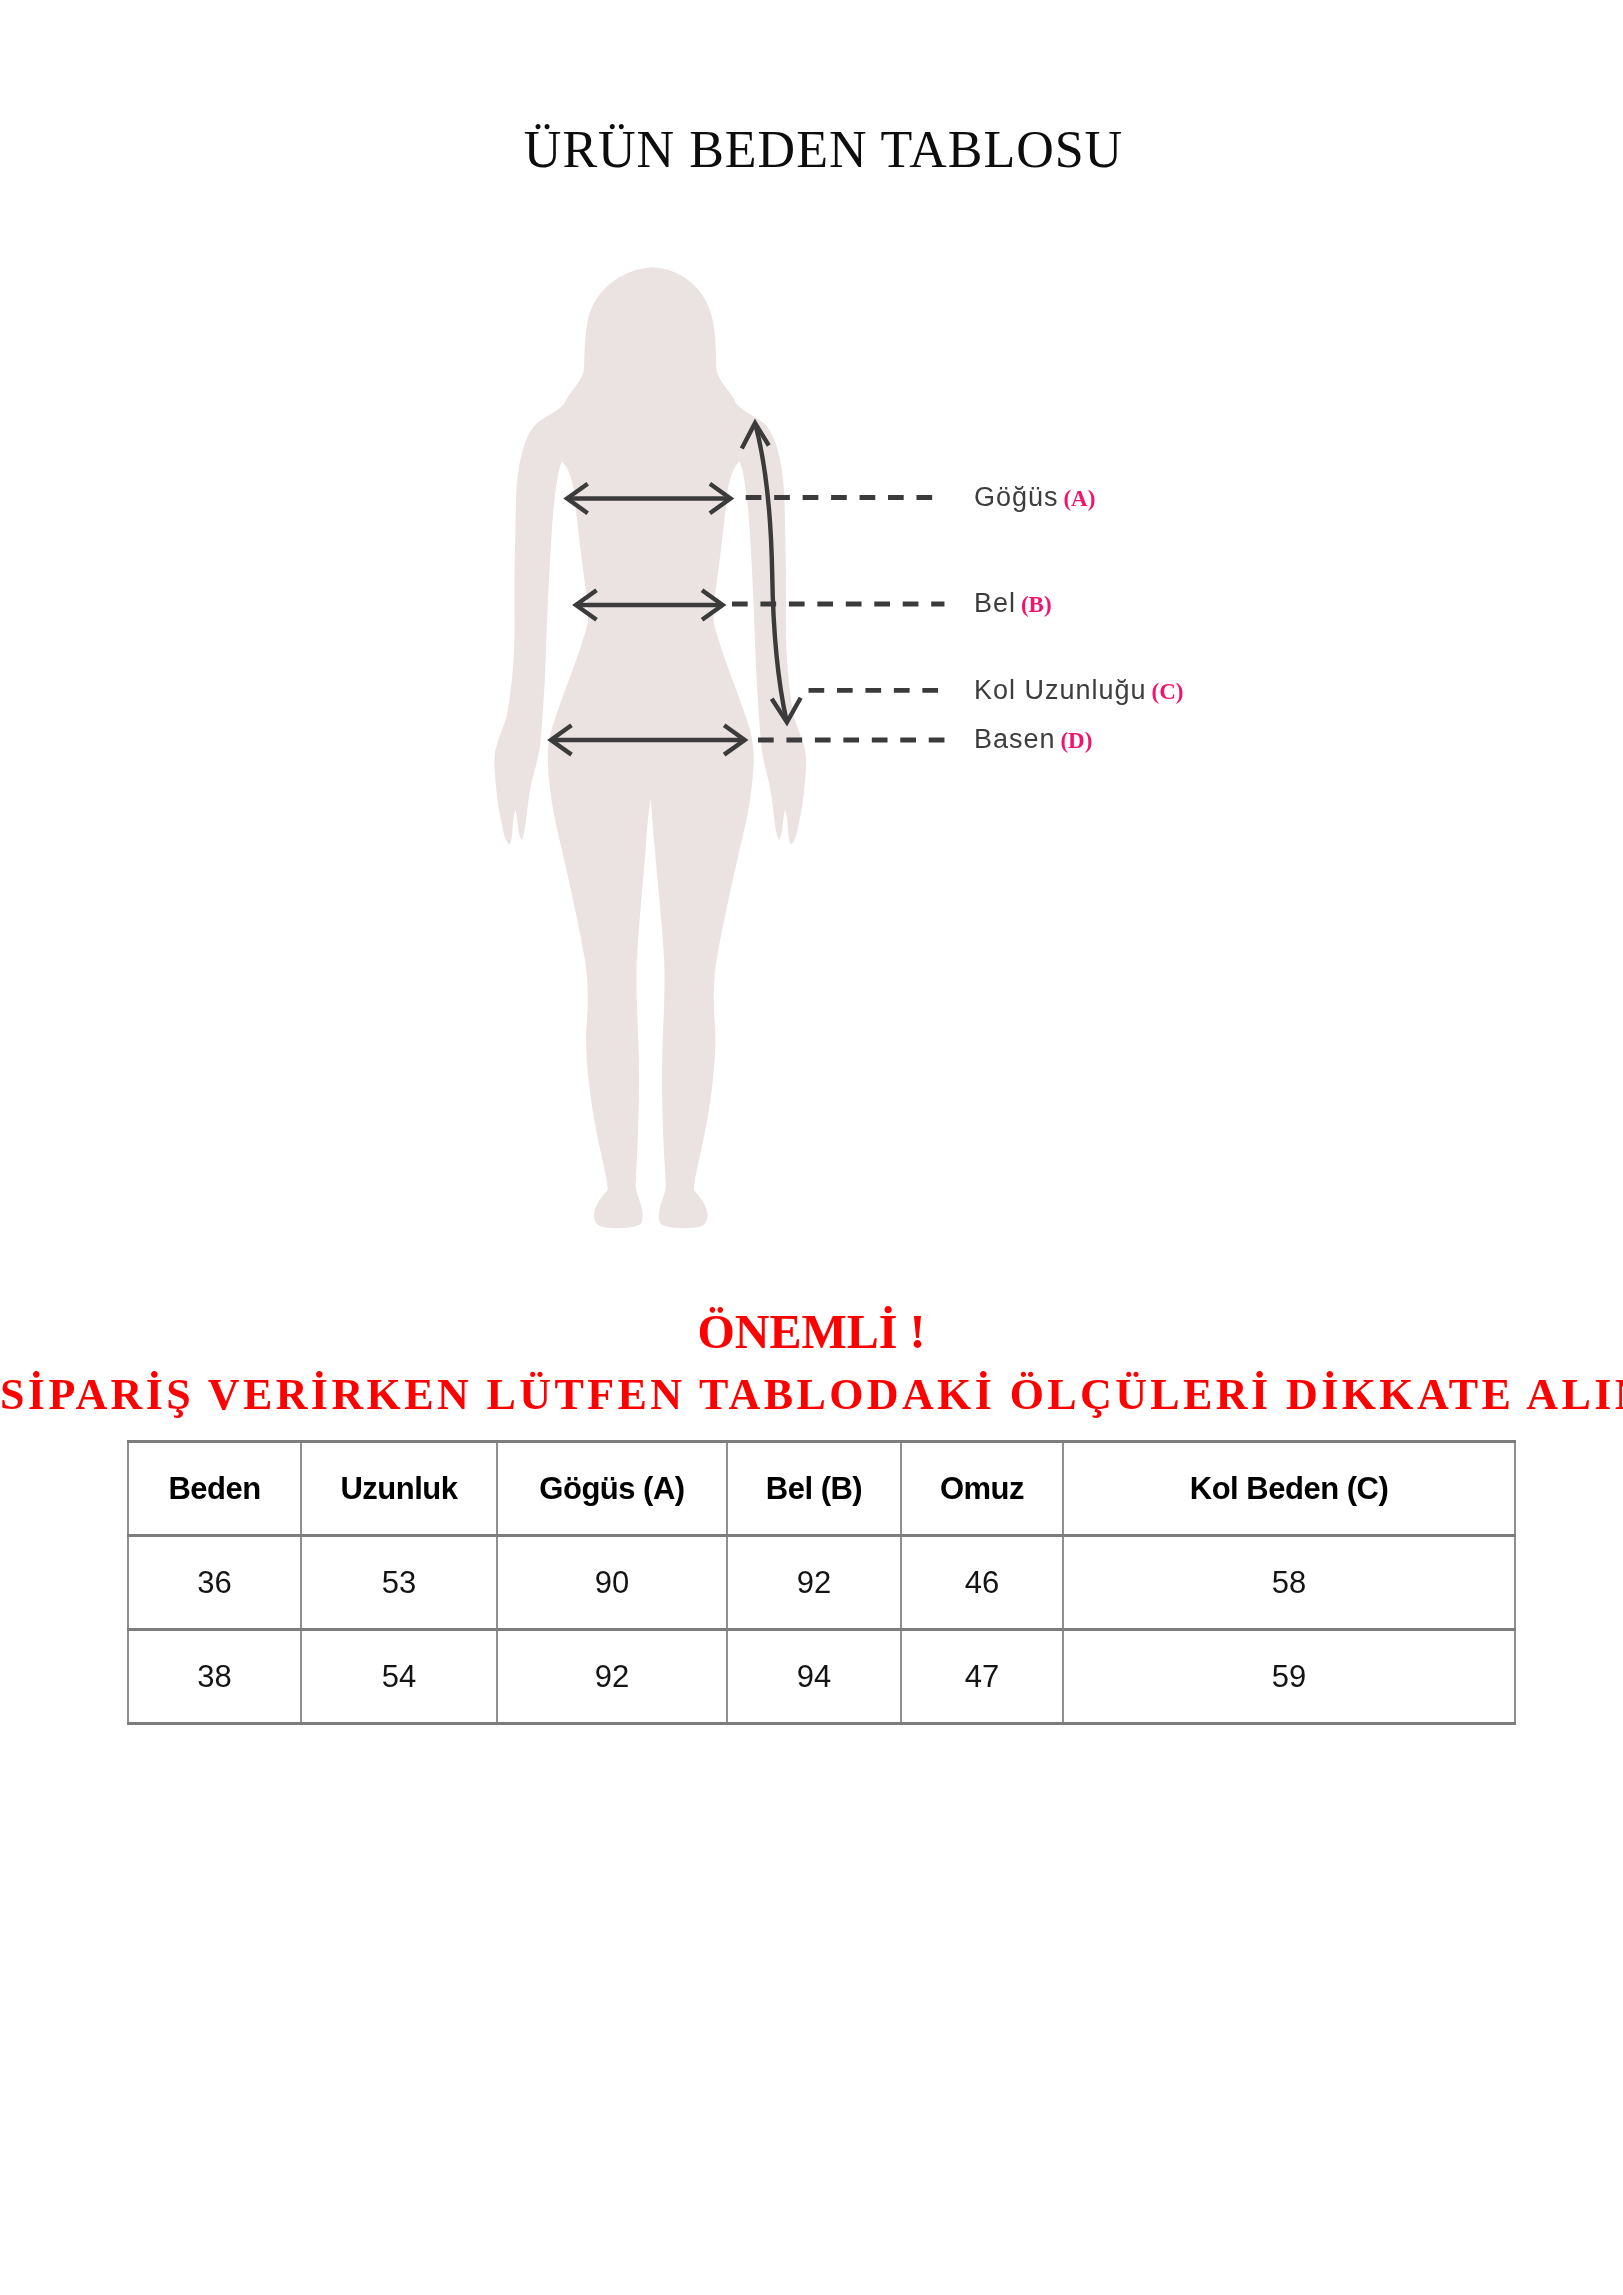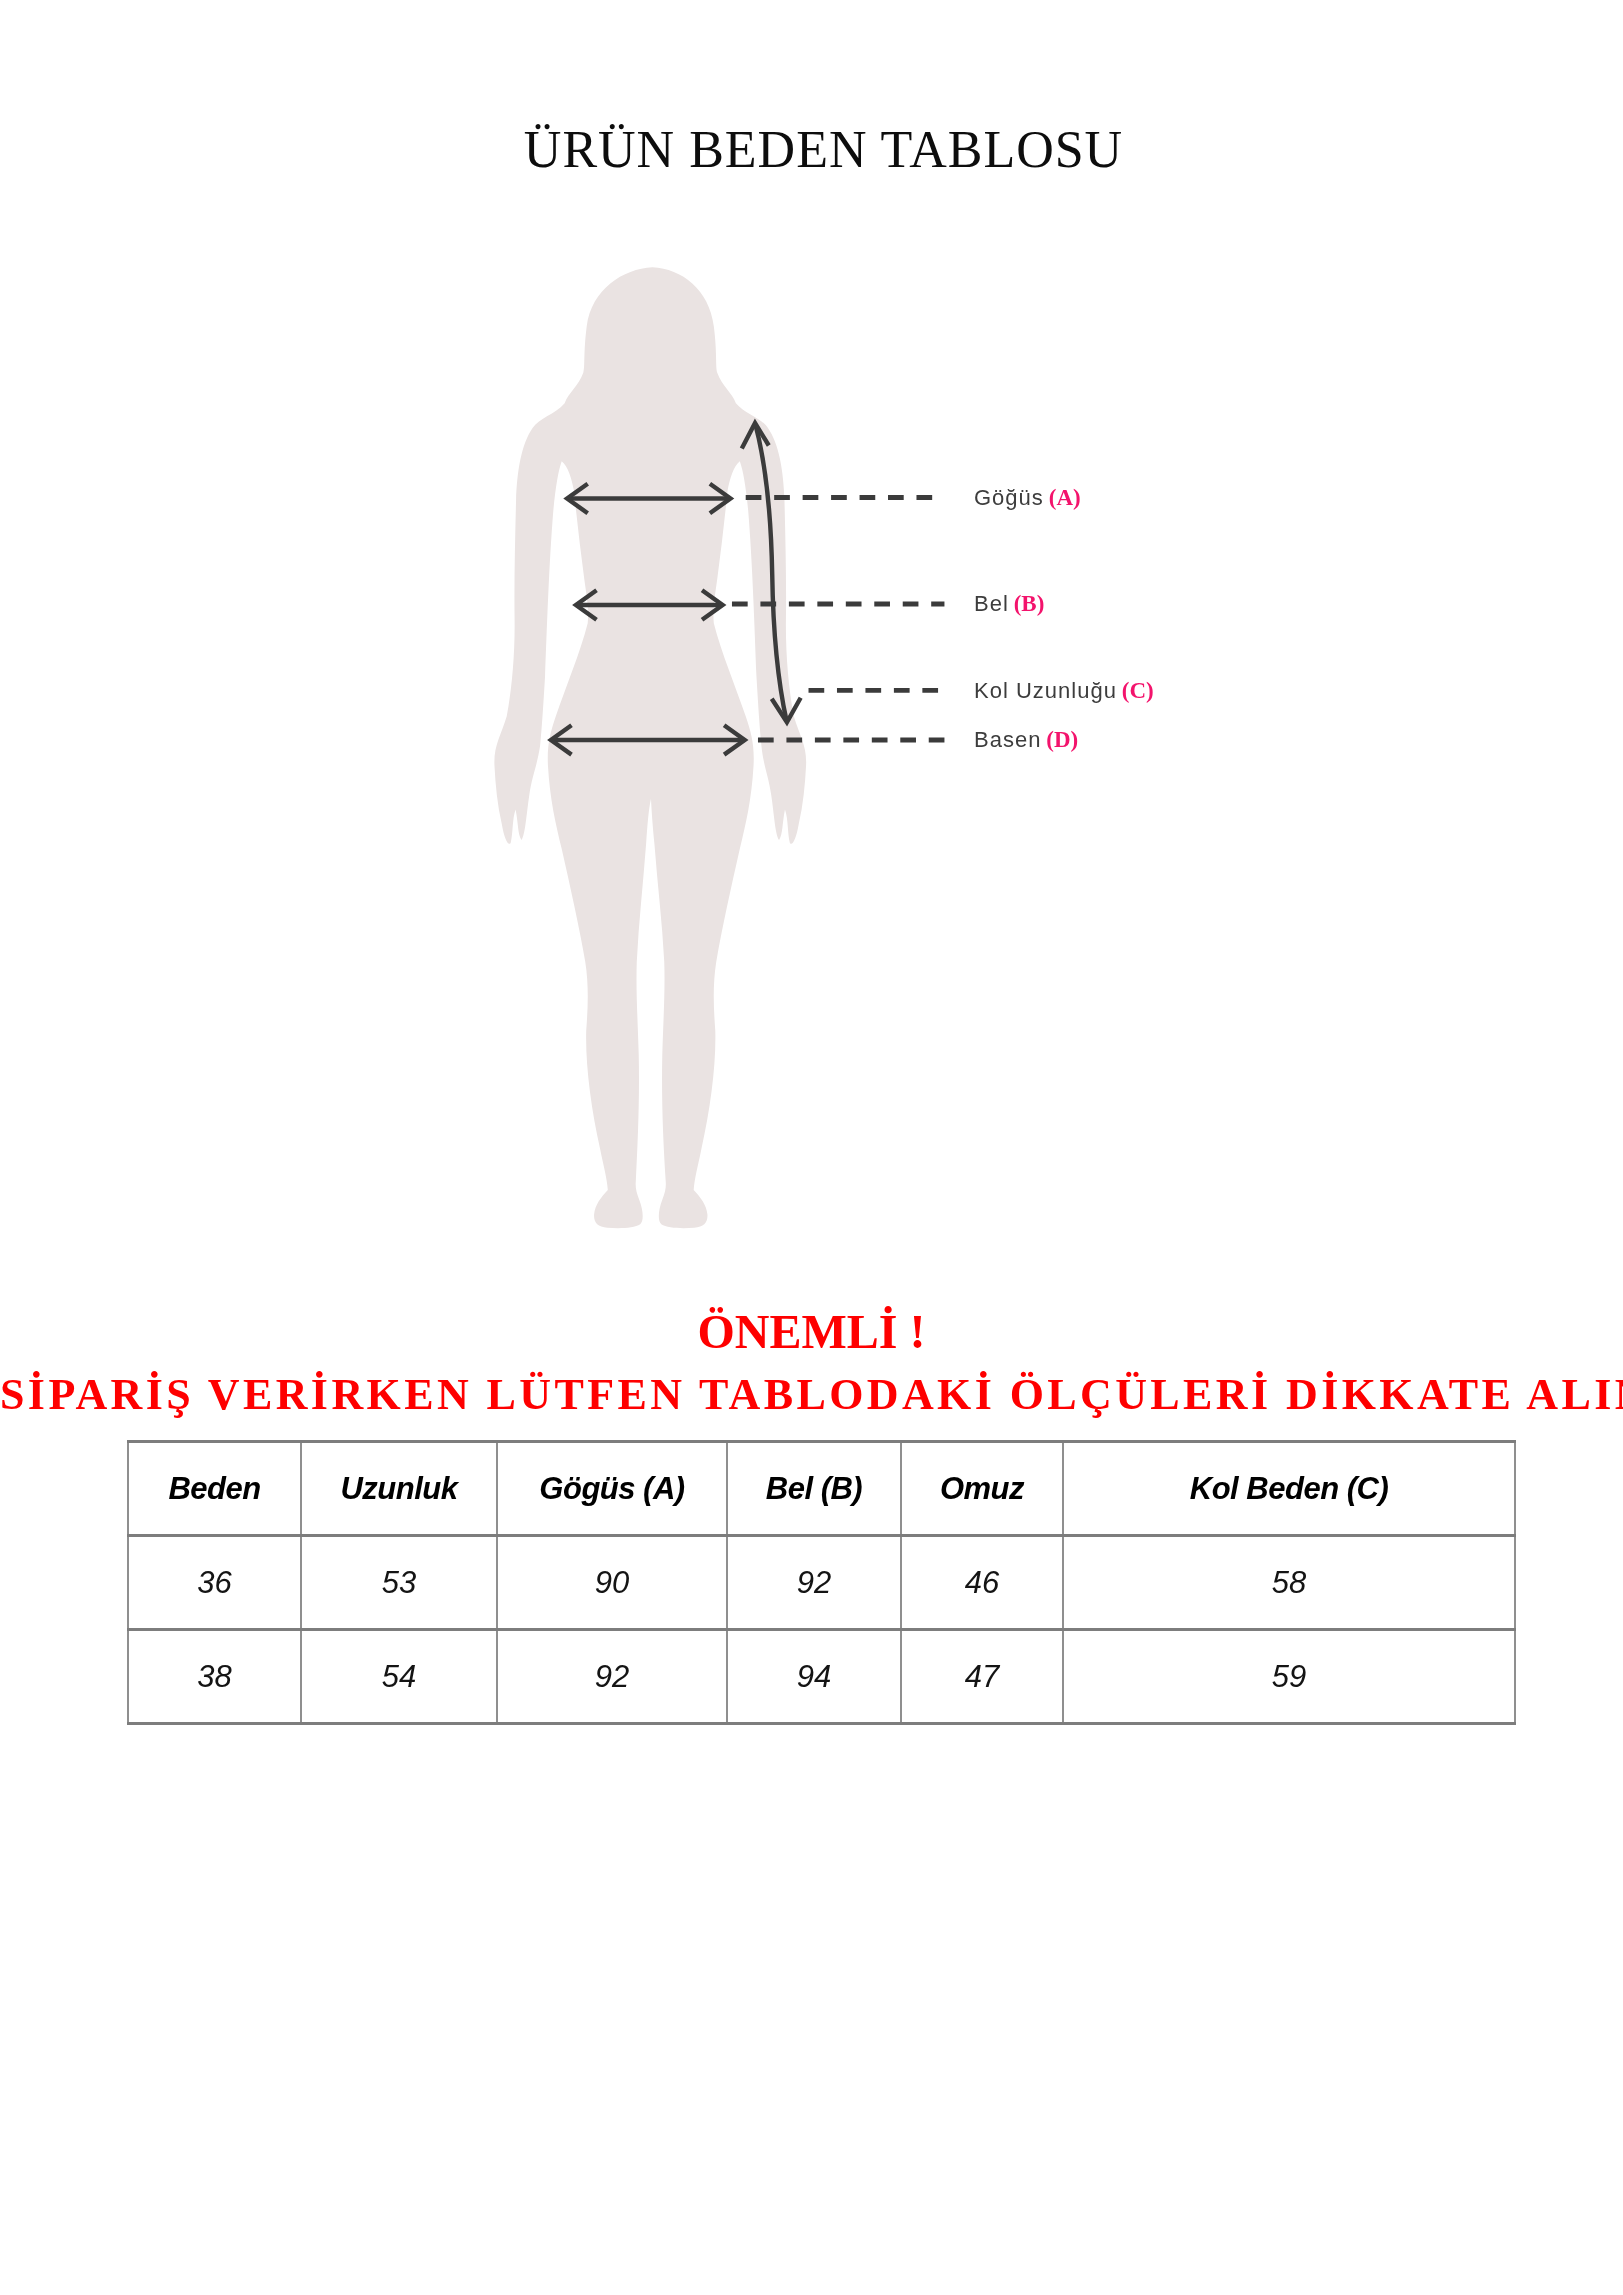--- a/index.html
+++ b/index.html
@@ -17,21 +17,21 @@
   }
   .figure-wrap{position:absolute;left:466px;top:206px;width:687px;height:1060px;}
   .figure-wrap svg{display:block;width:100%;height:100%;}
   .silhouette{fill:var(--silhouette);stroke:none;}
   .meas-arrow{stroke:var(--arrow-gray);stroke-width:9;fill:none;}
   .meas-dash{stroke:var(--arrow-gray);stroke-width:10;fill:none;stroke-dasharray:32 26;}
   .m-label{
     position:absolute;left:974px;white-space:nowrap;line-height:37px;height:37px;
   }
   .m-text{
-    font-family:"Liberation Sans", sans-serif;font-size:22px;color:var(--label-gray);
+    font-family:"Liberation Sans", sans-serif;font-size:27px;color:var(--label-gray);
     letter-spacing:1px;vertical-align:baseline;
   }
   .m-code{
     font-family:"Liberation Serif", serif;font-weight:bold;font-size:23px;
     color:var(--accent-pink);margin-left:4.9px;vertical-align:baseline;
   }
   .important-heading{
     position:absolute;top:1307px;left:0;width:100%;text-align:center;
     font-family:"Liberation Serif", serif;font-weight:bold;font-size:48px;line-height:1.05;
     color:var(--alert-red);white-space:nowrap;
@@ -41,21 +41,21 @@
     font-family:"Liberation Serif", serif;font-weight:bold;font-size:44px;line-height:1.05;
     letter-spacing:3.4px;color:var(--alert-red);white-space:nowrap;
   }
   table.size-table{
     position:absolute;left:127px;top:1440px;width:1388px;
     border-collapse:collapse;table-layout:fixed;background:#ffffff;
   }
   table.size-table td,table.size-table th{
     border-left:2.5px solid var(--border-v);border-right:2.5px solid var(--border-v);
     border-top:3.9px solid var(--border-h);border-bottom:3.9px solid var(--border-h);
-    text-align:center;vertical-align:middle;padding:0;font-style:italic;
+    text-align:center;vertical-align:middle;padding:0;
   }
   table.size-table th{
     height:91px;font-family:"Liberation Sans", sans-serif;font-weight:bold;
     font-size:31px;color:#000000;letter-spacing:-0.5px;
   }
   table.size-table td{
     height:91px;font-family:"Liberation Sans", sans-serif;font-weight:normal;
     font-size:31px;color:#141414;
   }
 </style>

